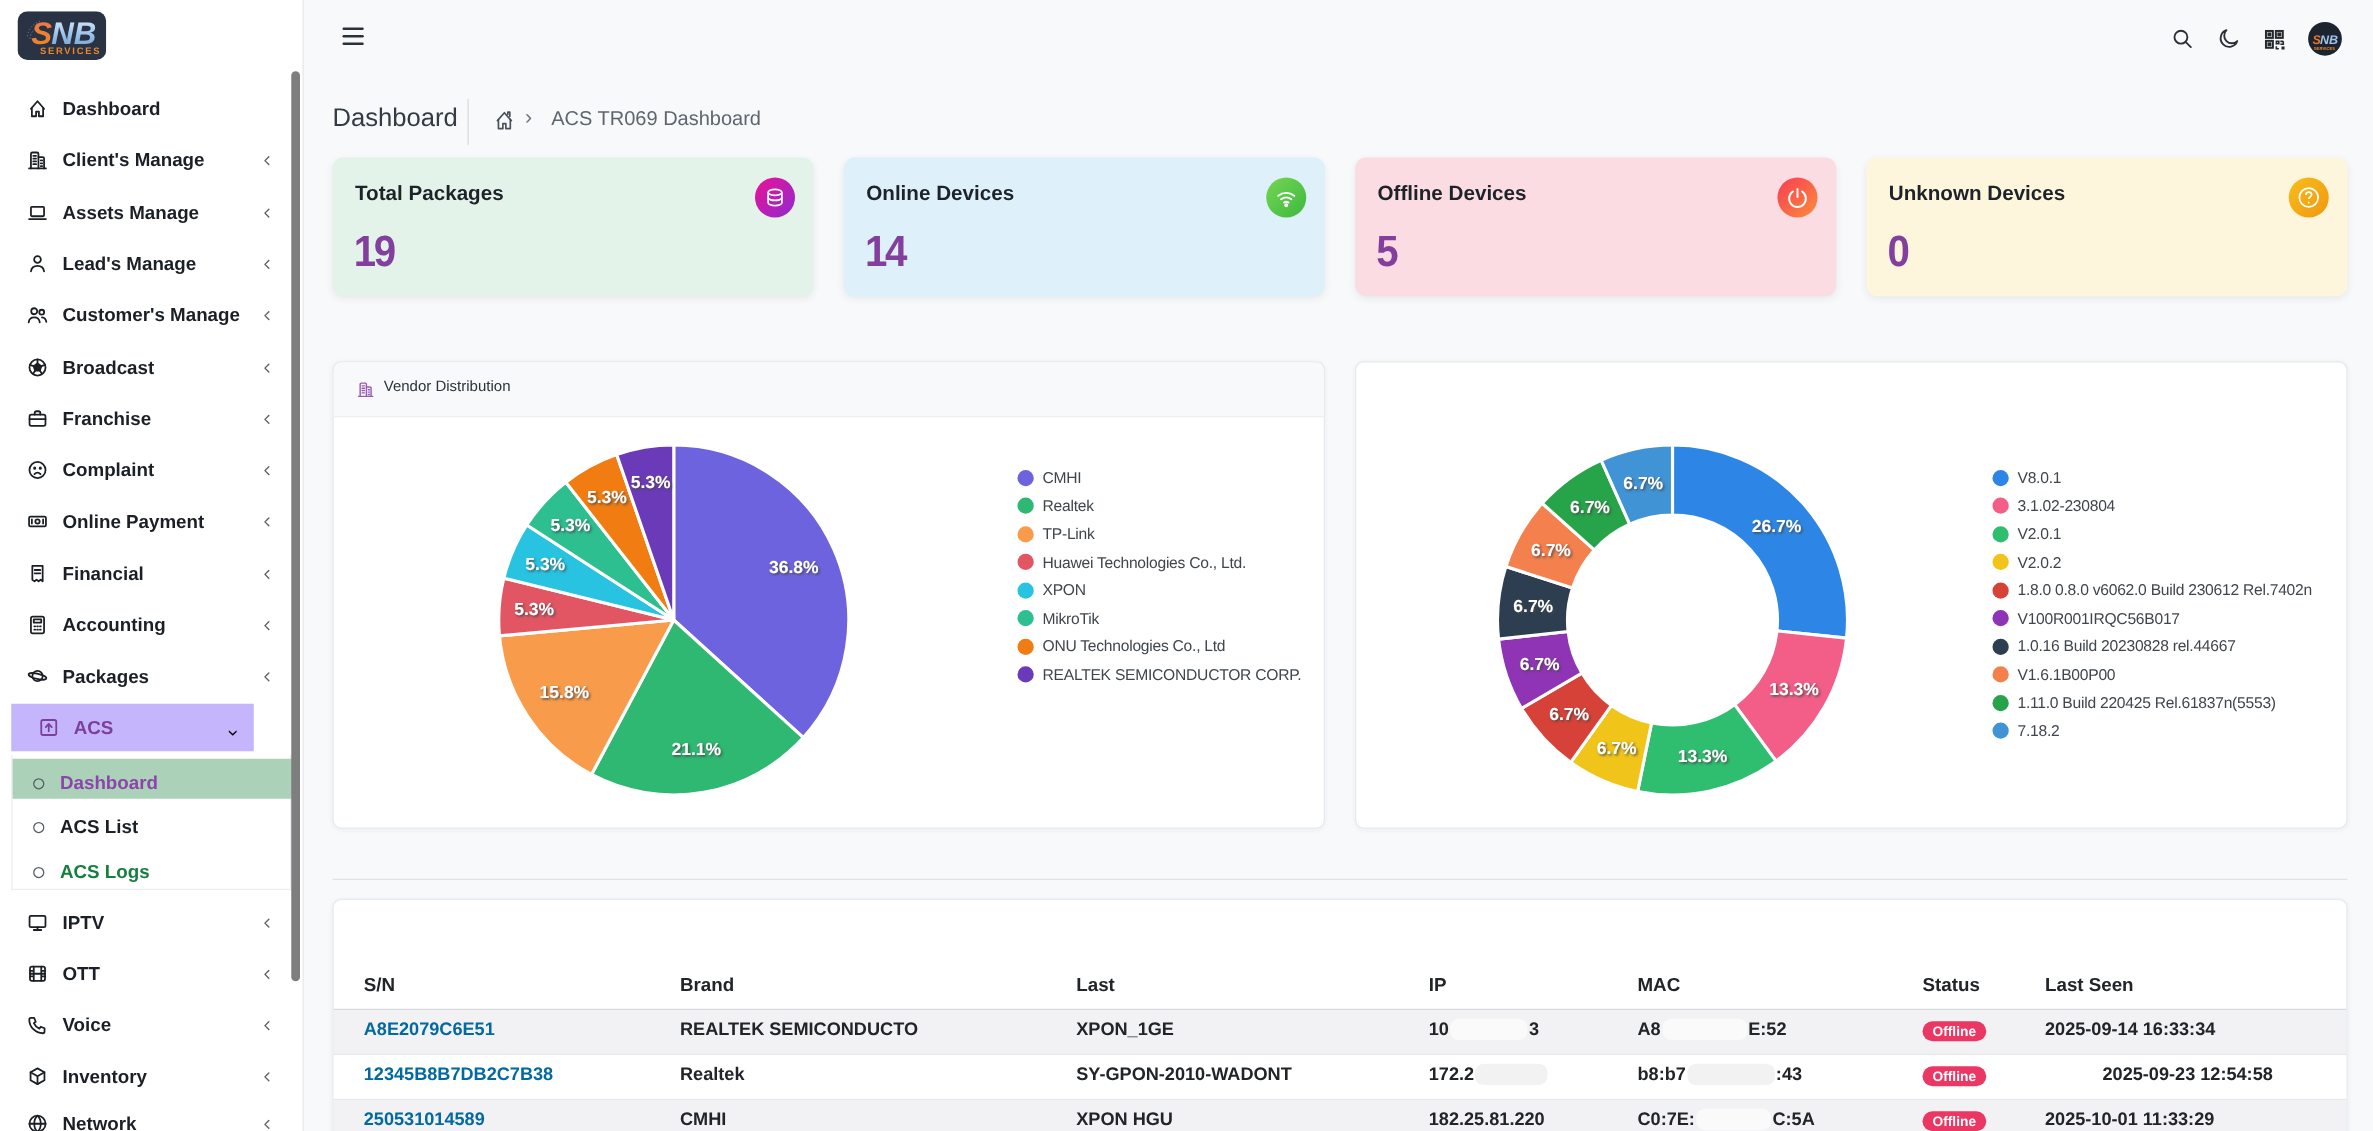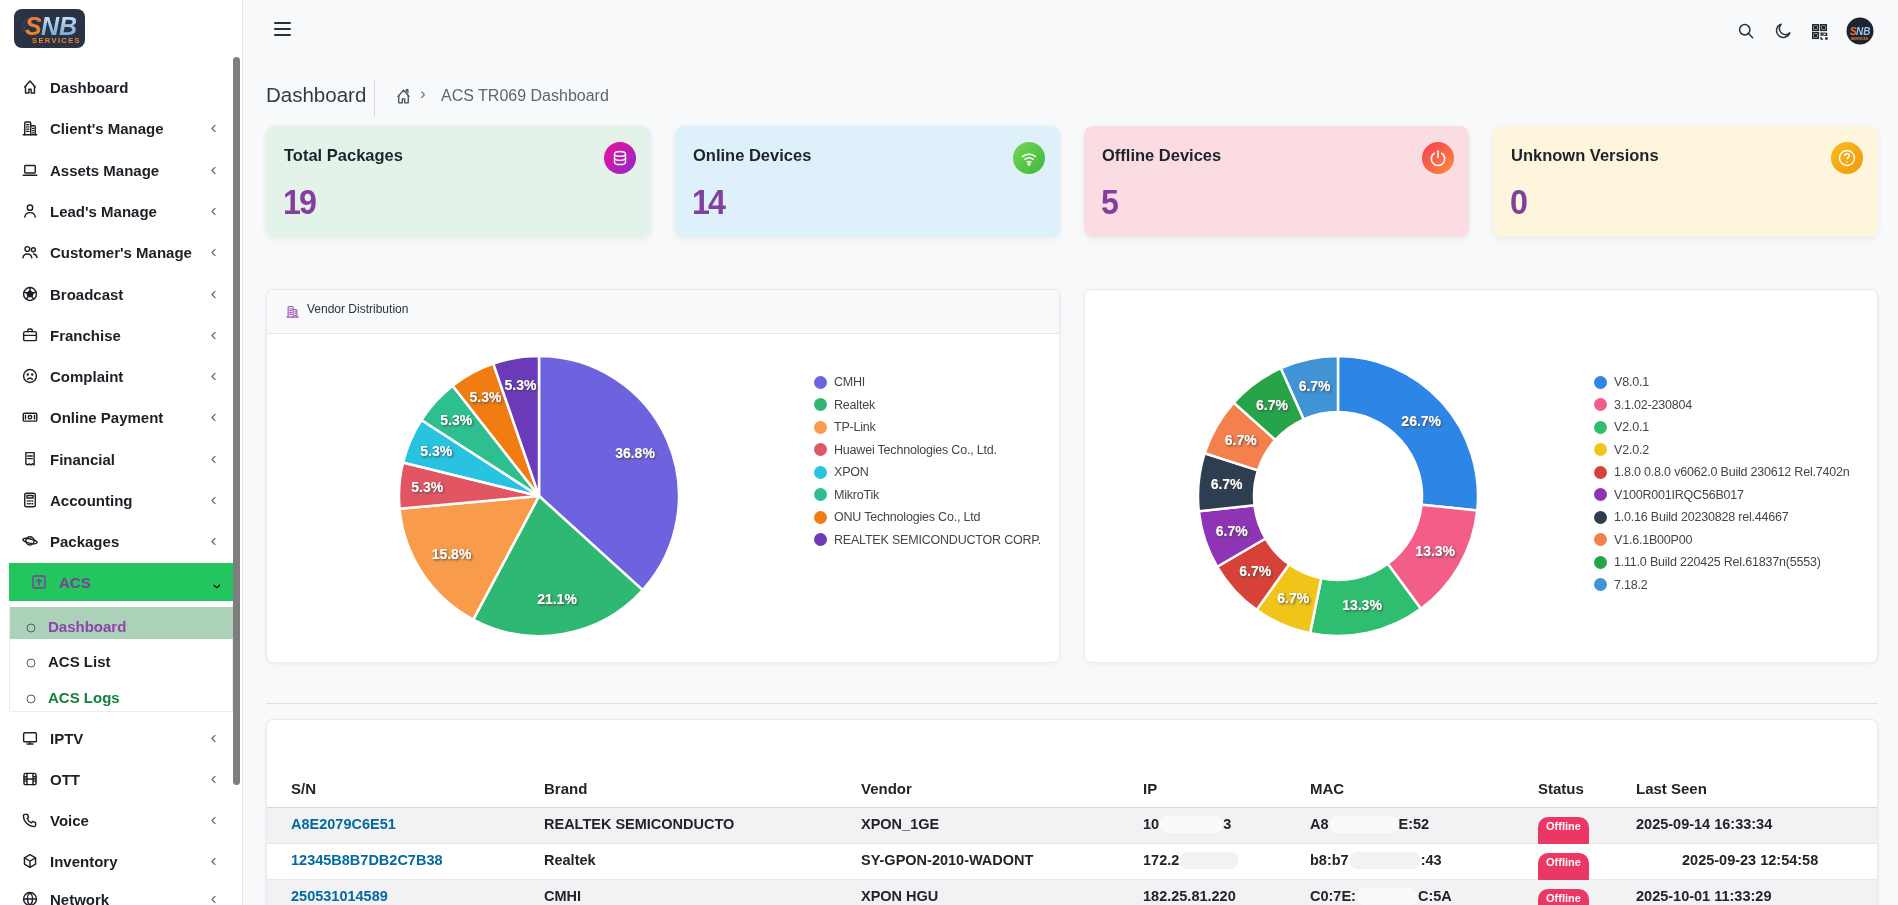--- a/index.html
+++ b/index.html
@@ -2,21 +2,21 @@
 <html><head><meta charset="utf-8"><title>Dashboard</title>
 <style>
 *{margin:0;padding:0;box-sizing:border-box}
 html,body{width:1898px;height:905px;overflow:hidden;font-family:"Liberation Sans",sans-serif;background:#f8f9fa}
 .side{position:fixed;left:0;top:0;width:243px;height:905px;background:#fff;border-right:1px solid #e4e7ea;z-index:5}
 .logo{position:absolute;left:14px;top:9px}
 .mi{position:absolute;left:0;width:232px;height:41px;display:flex;align-items:center}
 .mic{position:absolute;left:21px;top:11px;width:18px;height:18px}
 .mlb{position:absolute;left:50px;font-size:15px;font-weight:bold;white-space:nowrap}
 .chev{position:absolute;right:11px;top:13px;width:15px;height:15px}
-.acsblk{position:absolute;left:9px;top:563px;width:224px;height:38px;background:#22c55e}
+.acsblk{position:absolute;left:9px;top:563px;width:194px;height:38px;background:#c4b5fd}
 .acsblk .mic{top:10px}
 .acsblk .chev{top:11px;transform:rotate(-90deg)}
 .sub{position:absolute;left:9px;top:604px;width:224px;height:108px;background:#fff;border:1px solid #ebedef;border-top:none}
 .subact{position:absolute;left:0;top:3px;width:224px;height:32px;background:#abd2b8}
 .subi{position:absolute;left:15px;width:100%;height:32px}
 .subi .bullet{position:absolute;left:0px;top:9px}
 .subi .slb{position:absolute;left:23px;top:7px;font-size:15px;font-weight:bold}
 .sbar{position:absolute;left:233px;top:57px;width:7px;height:728px;background:#7e7e7e;border-radius:4px}
 .main{position:absolute;left:0;top:0;width:1898px;height:905px}
 .burger{position:absolute;left:274px;top:22px;width:17px;height:16px}
@@ -39,21 +39,21 @@
 .lgi{height:22.5px;display:flex;align-items:center;font-size:12.5px;letter-spacing:-0.2px;color:#3f464d;white-space:nowrap}
 .lgd{width:13px;height:13px;border-radius:50%;margin-right:7px;flex:0 0 13px}
 .hr{position:absolute;left:266px;top:703px;width:1612px;height:1px;background:#dfe2e5}
 .tcard{position:absolute;left:266px;top:719px;width:1612px;height:240px;background:#fff;border:1px solid #e7eaed;border-radius:7px 7px 0 0;box-shadow:0 1px 4px rgba(40,50,60,.06)}
 .tct{position:absolute;left:18px;top:17px;font-size:20px;color:#2f3740}
 .thead{position:absolute;left:0;top:52px;width:100%;height:36px;border-bottom:1px solid #d6d9dc}
 .tc{position:absolute;top:8px;font-size:15px;font-weight:bold;color:#212529;white-space:nowrap}
 .trow .tc{font-size:14.5px}
 .trow{position:absolute;left:0;width:100%;height:36px;border-bottom:1px solid #e6e8ea}
 .sn{color:#0369a1}
-.badge{position:absolute;top:9px;background:#ea3763;color:#fff;font-size:11px;font-weight:bold;border-radius:10px;padding:0 8px;height:36px;line-height:19px}
+.badge{position:absolute;top:9px;background:#ea3763;color:#fff;font-size:11px;font-weight:bold;border-radius:10px;padding:0 8px;height:16px;line-height:19px}
 .sm{display:inline-block;vertical-align:middle;height:17px;border-radius:7px;background:#f2f2f2;margin:0 1px;position:relative;top:-1px}
 </style></head>
 <body>
 <div class="main">
   <div class="burger">
       <div></div>
       <div></div>
       <div></div>
     </div>
   <div class="topicons">
@@ -123,21 +123,21 @@
       <svg width="22" height="22" viewBox="0 0 24 24">
         <g fill="none" stroke="#fff" stroke-width="1.7" stroke-linecap="round">
           <path d="M12 4.5v7"></path>
           <path d="M8 6.8a7.3 7.3 0 1 0 8 0"></path>
         </g>
       </svg>
     </div>
     <div class="scn">5</div>
   </div>
 <div class="scard" style="left:1493px;background:#fdf6dc">
-    <div class="sct">Unknown Versions</div>
+    <div class="sct">Unknown Devices</div>
     <div class="sci" style="background:linear-gradient(135deg,#f8bd1d,#f0980f)">
       <svg width="22" height="22" viewBox="0 0 24 24">
         <g fill="none" stroke="#fff" stroke-width="1.5">
           <circle cx="12" cy="12" r="8.2"></circle>
           <path d="M9.5 9.8c0-1.4 1.1-2.4 2.5-2.4s2.5 1 2.5 2.3c0 1.6-2.5 2-2.5 3.6"></path>
           <circle cx="12" cy="16.4" r="0.8" fill="#fff" stroke="none"></circle>
         </g>
       </svg>
     </div>
     <div class="scn">0</div>
@@ -279,21 +279,21 @@
         <span class="lgd" style="background:#4093d5"></span>
         <span>7.18.2</span>
       </div>
     </div>
 </div>
 <div class="hr"></div>
 <div class="tcard">
   <div class="thead">
       <span class="tc" style="left:24px">S/N</span>
       <span class="tc" style="left:277px">Brand</span>
-      <span class="tc" style="left:594px">Vendor</span>
+      <span class="tc" style="left:594px">Last</span>
       <span class="tc" style="left:876px">IP</span>
       <span class="tc" style="left:1043px">MAC</span>
       <span class="tc" style="left:1271px">Status</span>
       <span class="tc" style="left:1369px">Last Seen</span>
     </div>
   <div class="trow" style="top:88px;background:#f2f2f4">
       <span class="tc sn" style="left:24px">A8E2079C6E51</span>
       <span class="tc" style="left:277px">REALTEK SEMICONDUCTO</span>
       <span class="tc" style="left:594px">XPON_1GE</span>
       <span class="tc" style="left:876px">10<span class="sm" style="width:62px;background:#fafafa"></span>3</span>

